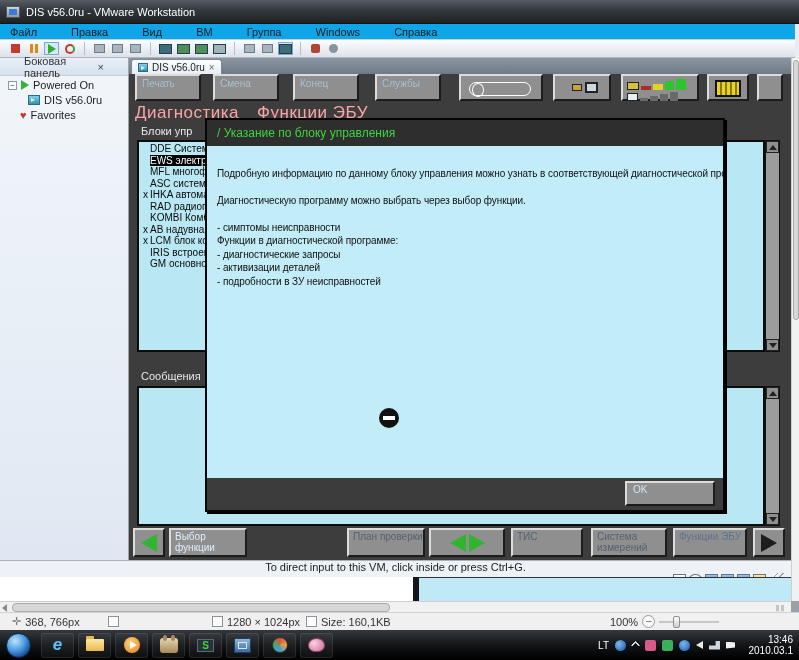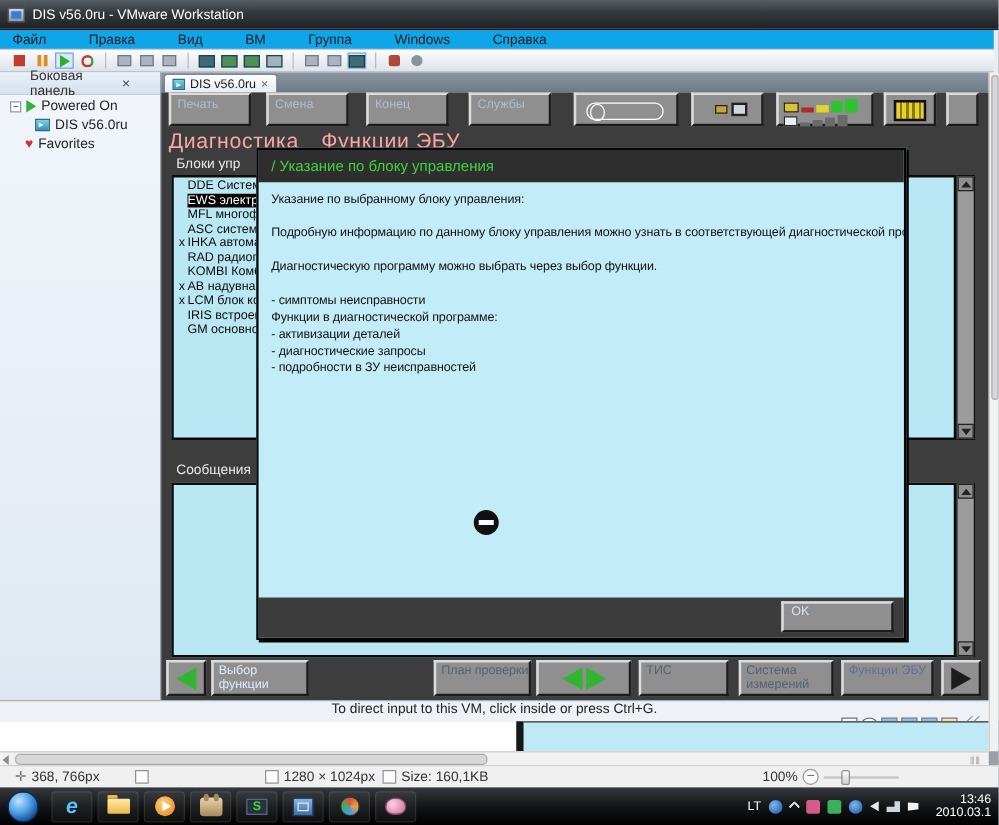--- a/index.html
+++ b/index.html
@@ -369,30 +369,29 @@
       <div class="vscroll" style="left:636px;top:312px;height:140px">
         <div class="ar up"></div>
         <div class="ar dn"></div>
       </div>
 
       <div class="dialog">
         <div class="dlghead">
           <span>/ Указание по блоку управления</span>
         </div>
         <div class="dlgbody">
-          <div class="dline">Указание по выбранному блоку управления:</div>
           <div class="dline"></div>
           <div class="dline">Подробную информацию по данному блоку управления можно узнать в соответствующей диагностической программе.</div>
           <div class="dline"></div>
           <div class="dline">Диагностическую программу можно выбрать через выбор функции.</div>
           <div class="dline"></div>
           <div class="dline">- симптомы неисправности</div>
           <div class="dline">Функции в диагностической программе:</div>
+          <div class="dline">- диагностические запросы</div>
           <div class="dline">- активизации деталей</div>
-          <div class="dline">- диагностические запросы</div>
           <div class="dline">- подробности в ЗУ неисправностей</div>
           <div class="dline"></div>
         </div>
         <div class="stopsign"></div>
         <div class="dlgfoot">
           <div class="okbtn btn3d"><span>OK</span></div>
         </div>
       </div>
 
       <div class="dis-nav">

